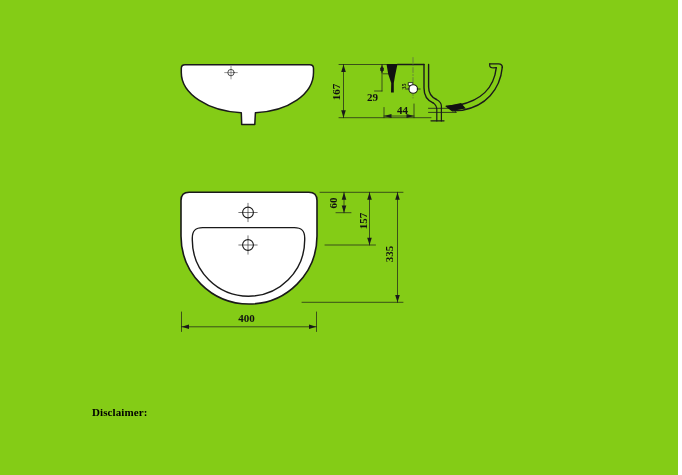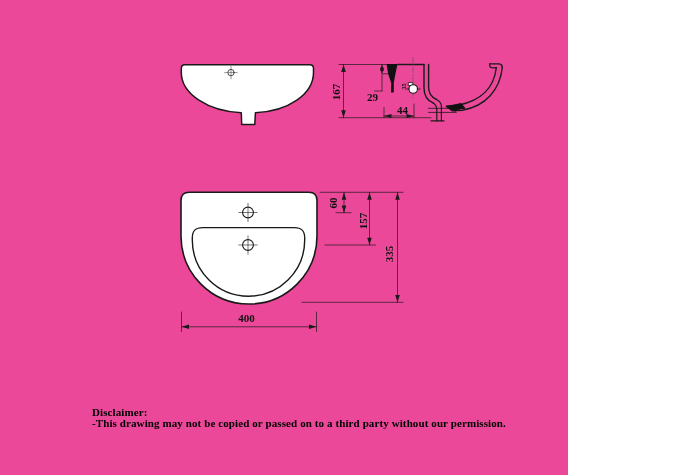--- a/index.html
+++ b/index.html
@@ -1,19 +1,19 @@
 <!DOCTYPE html>
 <html><head>
 <meta charset="utf-8">
 <style>
   html,body{margin:0;padding:0;background:#fff;}
   #canvas{
     position:relative;
-    width:568px;height:475px;
-    background:#ec4899;
+    width:678px;height:475px;
+    background:#84cc16;
     font-family:"Liberation Serif", serif;
     overflow:hidden;
   }
   #drawing{position:absolute;left:0;top:0;}
   .dim-text{
     font-family:"Liberation Serif", serif;
     font-weight:bold;
     font-size:11px;
     fill:#111;
   }
@@ -147,16 +147,15 @@
 
       <path d="M181.5,326.8 H316.5" stroke="#1a1a1a" stroke-width="0.7"></path>
       <polygon points="181.8,326.8 189,324.5 189,329.1" fill="#1a1a1a"></polygon>
       <polygon points="316.2,326.8 309,324.5 309,329.1" fill="#1a1a1a"></polygon>
       <text class="dim-text" x="246.5" y="322" text-anchor="middle">400</text>
     </g>
   </svg>
 
   <div id="disclaimer">
     <div>Disclaimer:</div>
-    <div>-This drawing may not be copied or passed on to a third party without our permission.</div>
   </div>
 
 </div>
 
 </body></html>

